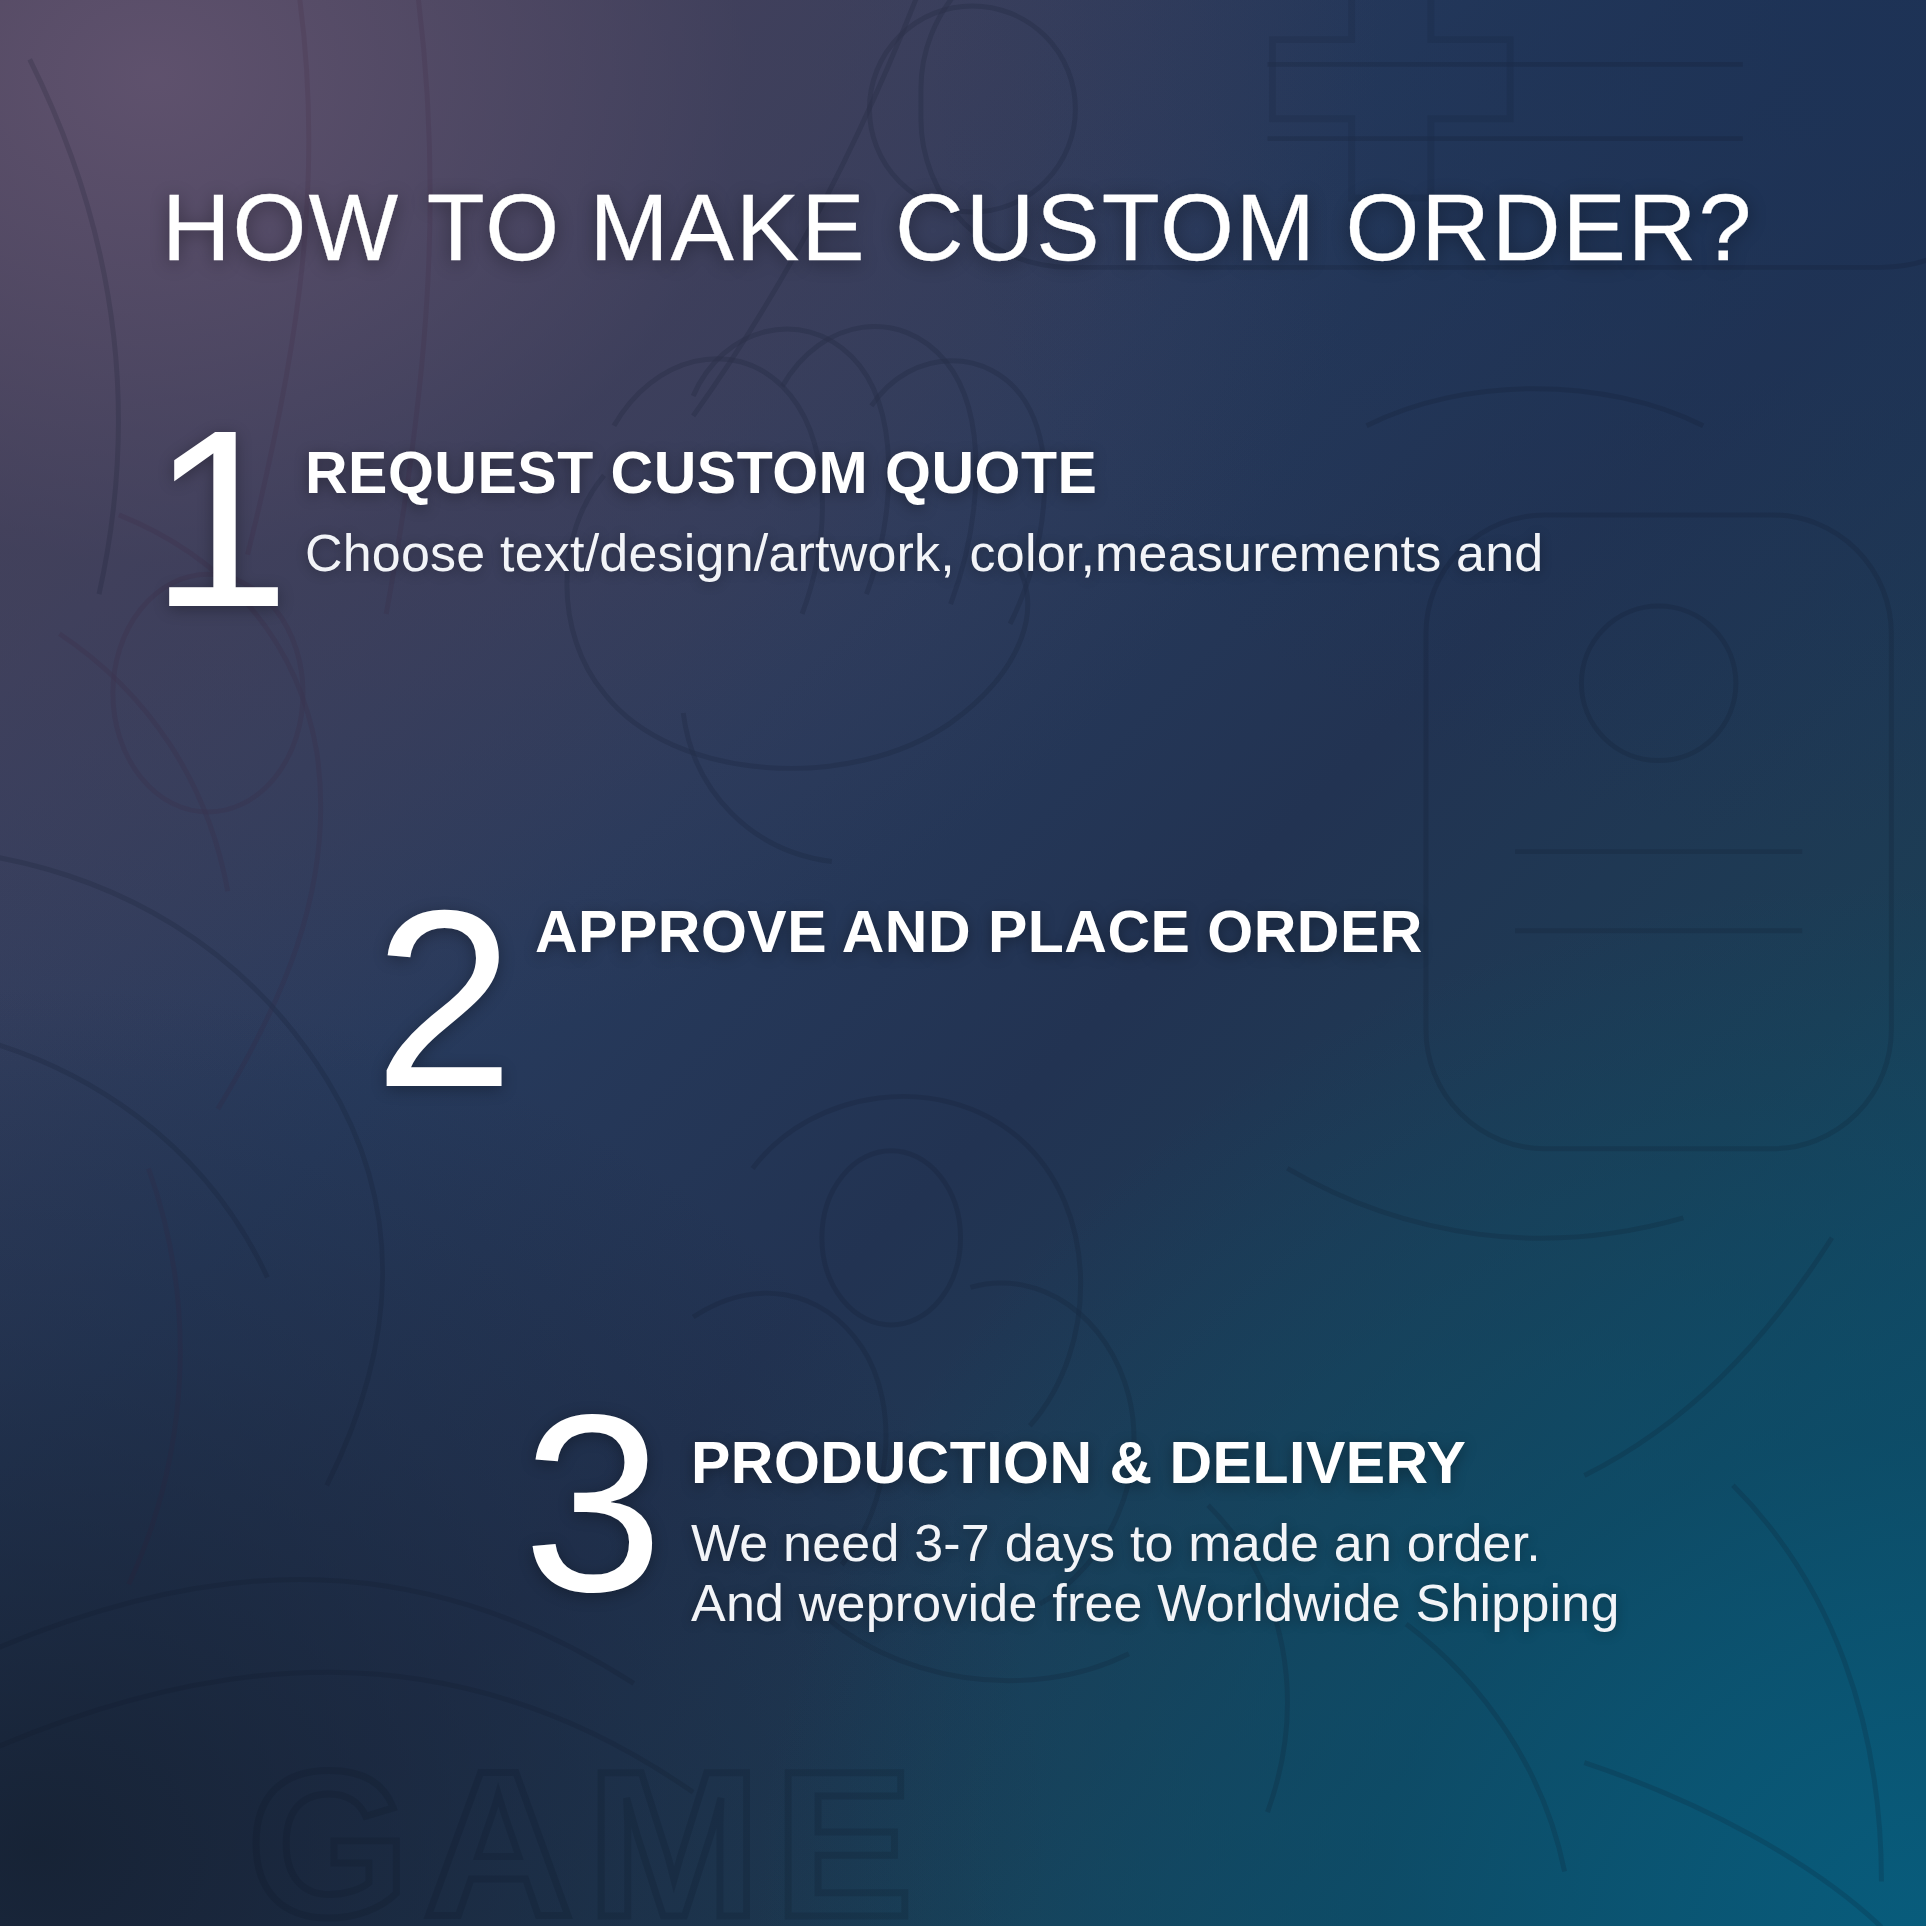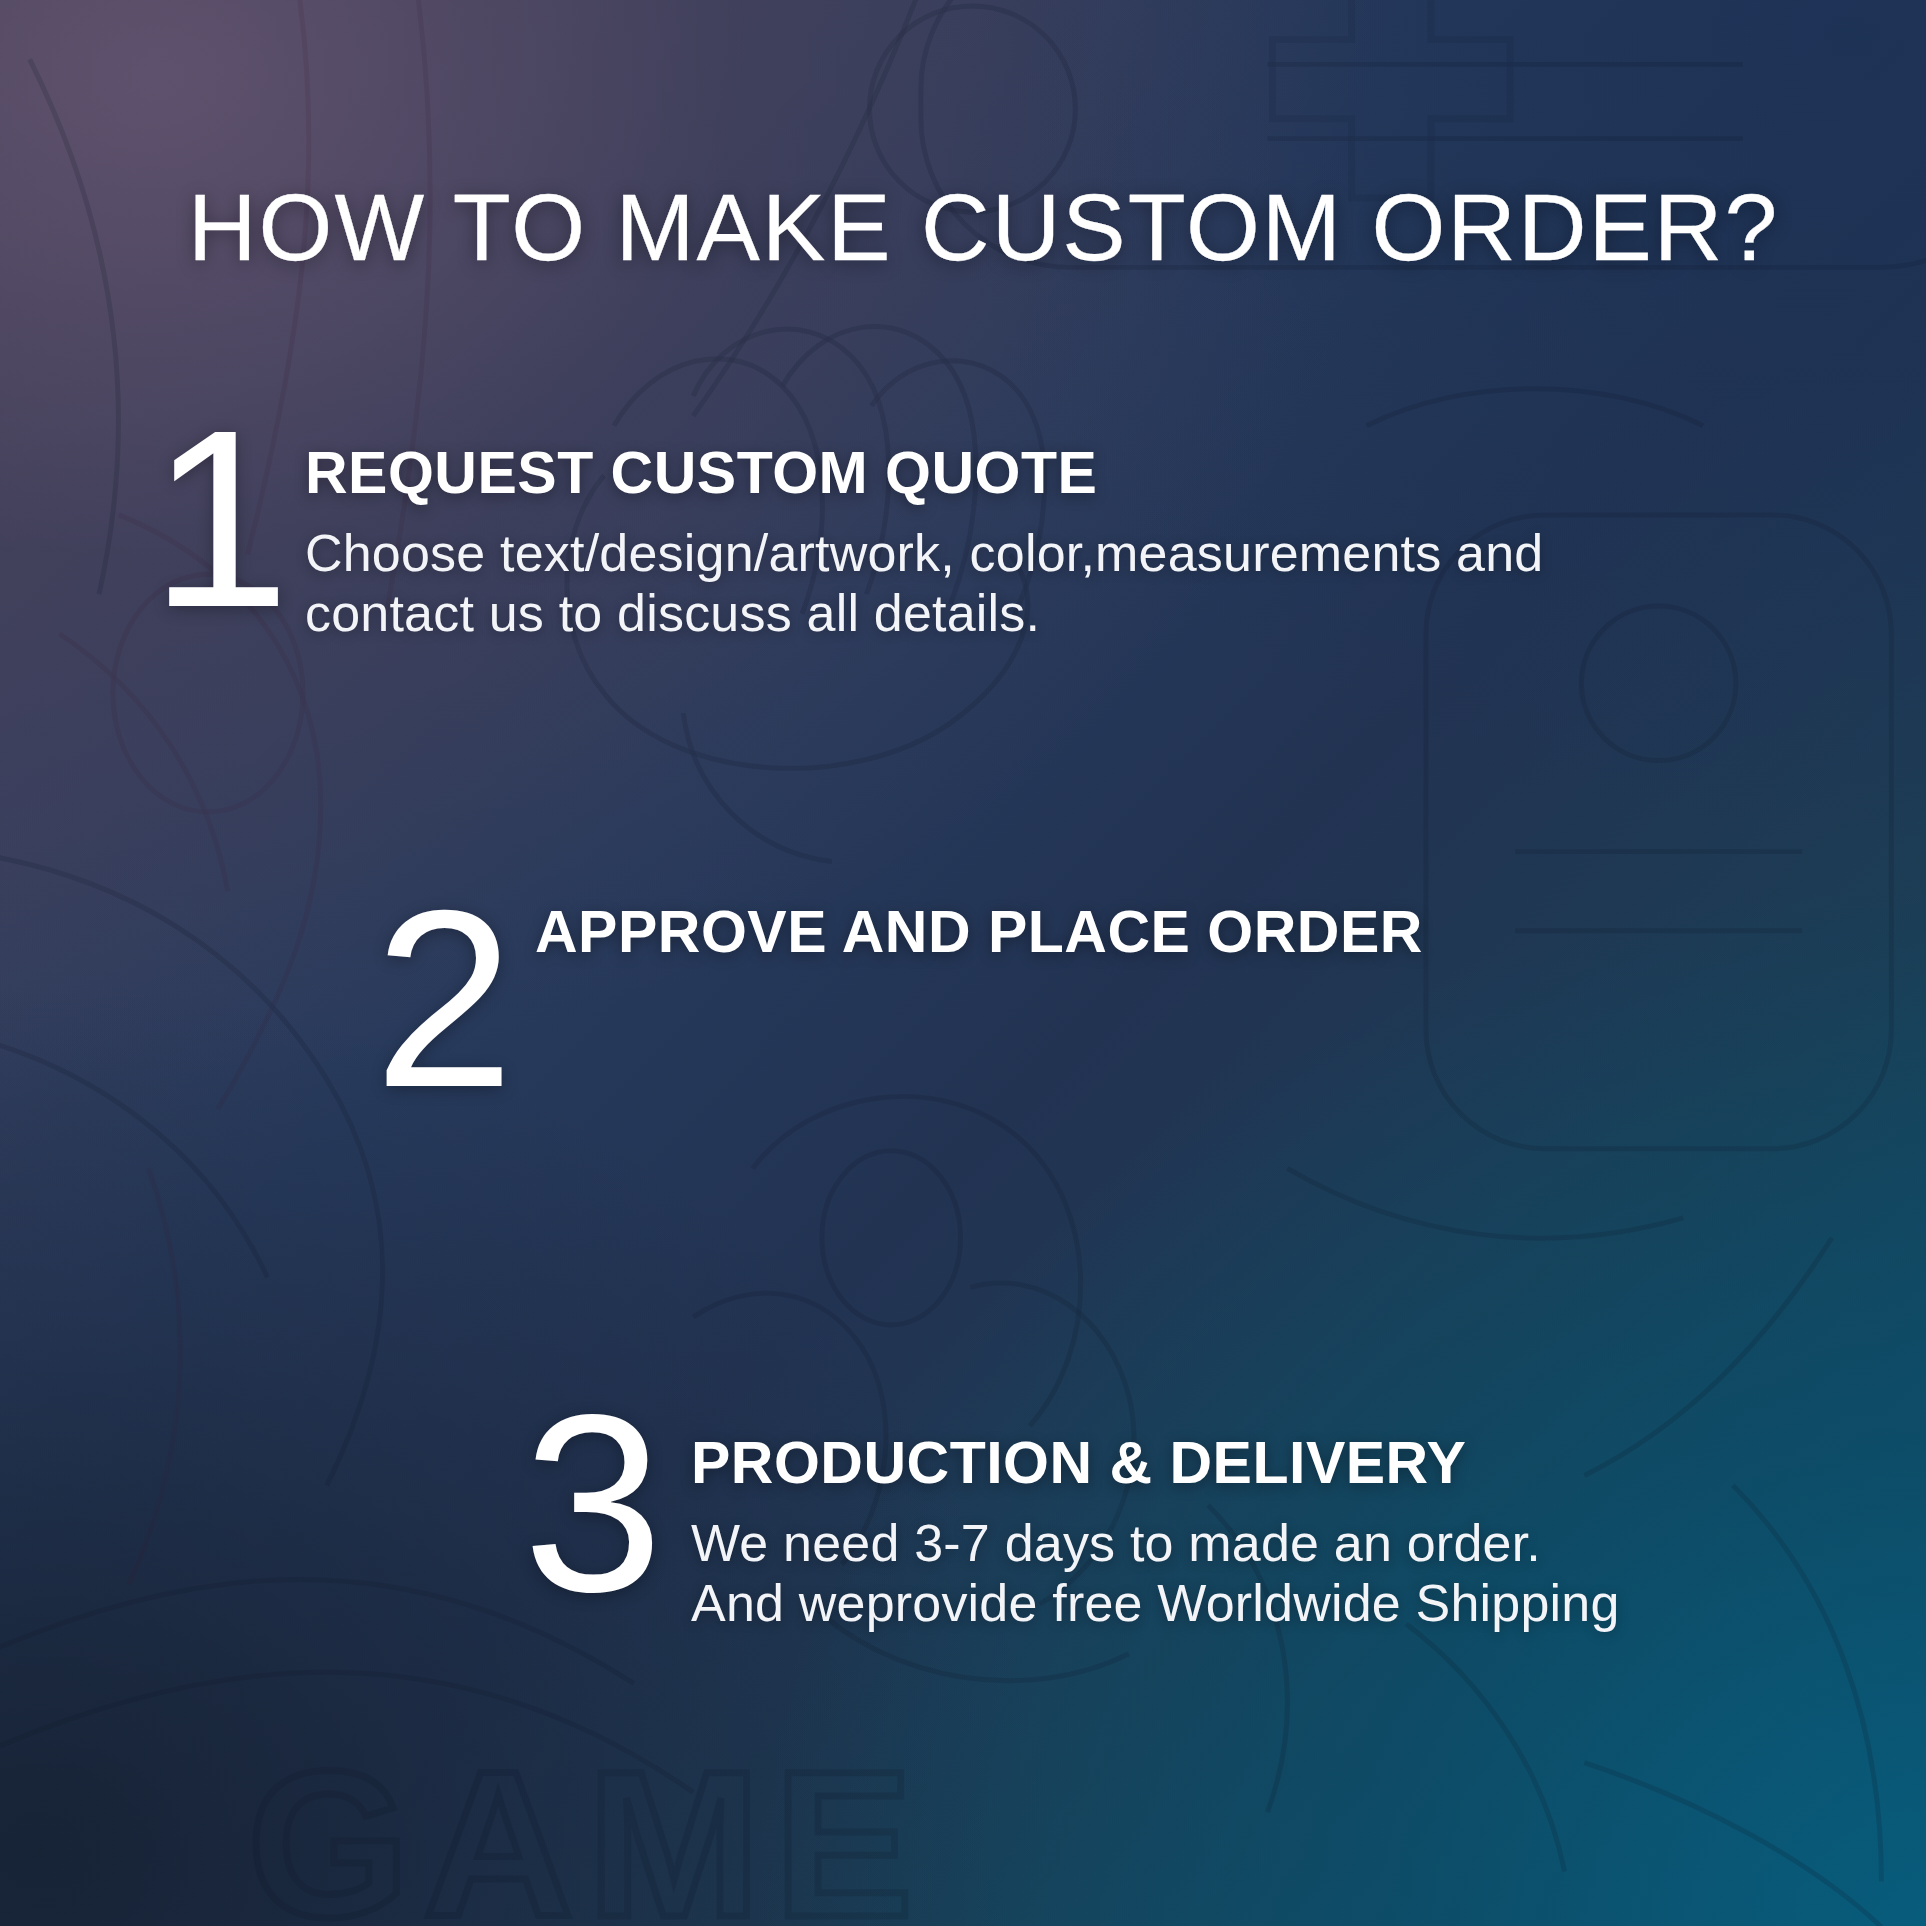--- a/index.html
+++ b/index.html
@@ -34,21 +34,21 @@
   .game-wm{
     fill:none;stroke:#0a1220;stroke-opacity:0.55;stroke-width:7;
     font-family:"Liberation Sans", sans-serif;
     font-size:210px;font-weight:700;letter-spacing:14px;
   }
 
   #content{position:absolute;inset:0;}
 
   .title{
     position:absolute;
-    left:188px; top:178px;
+    left:162px; top:178px;
     width:1624px;
     font-size:95px;
     font-weight:300;
     letter-spacing:2px;
     color:#ffffff;
     line-height:1.05;
     white-space:nowrap;
     text-shadow:0 3px 18px rgba(0,0,0,0.38);
     -webkit-text-stroke:0.3px #ffffff;
   }
@@ -168,21 +168,20 @@
   <div id="content">
 
     <div class="title">HOW TO MAKE CUSTOM ORDER?</div>
 
     <div class="step" id="step1">
       <div class="num">1</div>
       <div class="textcol">
         <div class="head">REQUEST CUSTOM QUOTE</div>
         <div class="body">
           <span class="ln">Choose text/design/artwork, color,measurements and</span>
-          <span class="ln">contact us to discuss all details.</span>
         </div>
       </div>
     </div>
 
     <div class="step" id="step2">
       <div class="num">2</div>
       <div class="textcol">
         <div class="head">APPROVE AND PLACE ORDER</div>
         <div class="body">
         </div>

